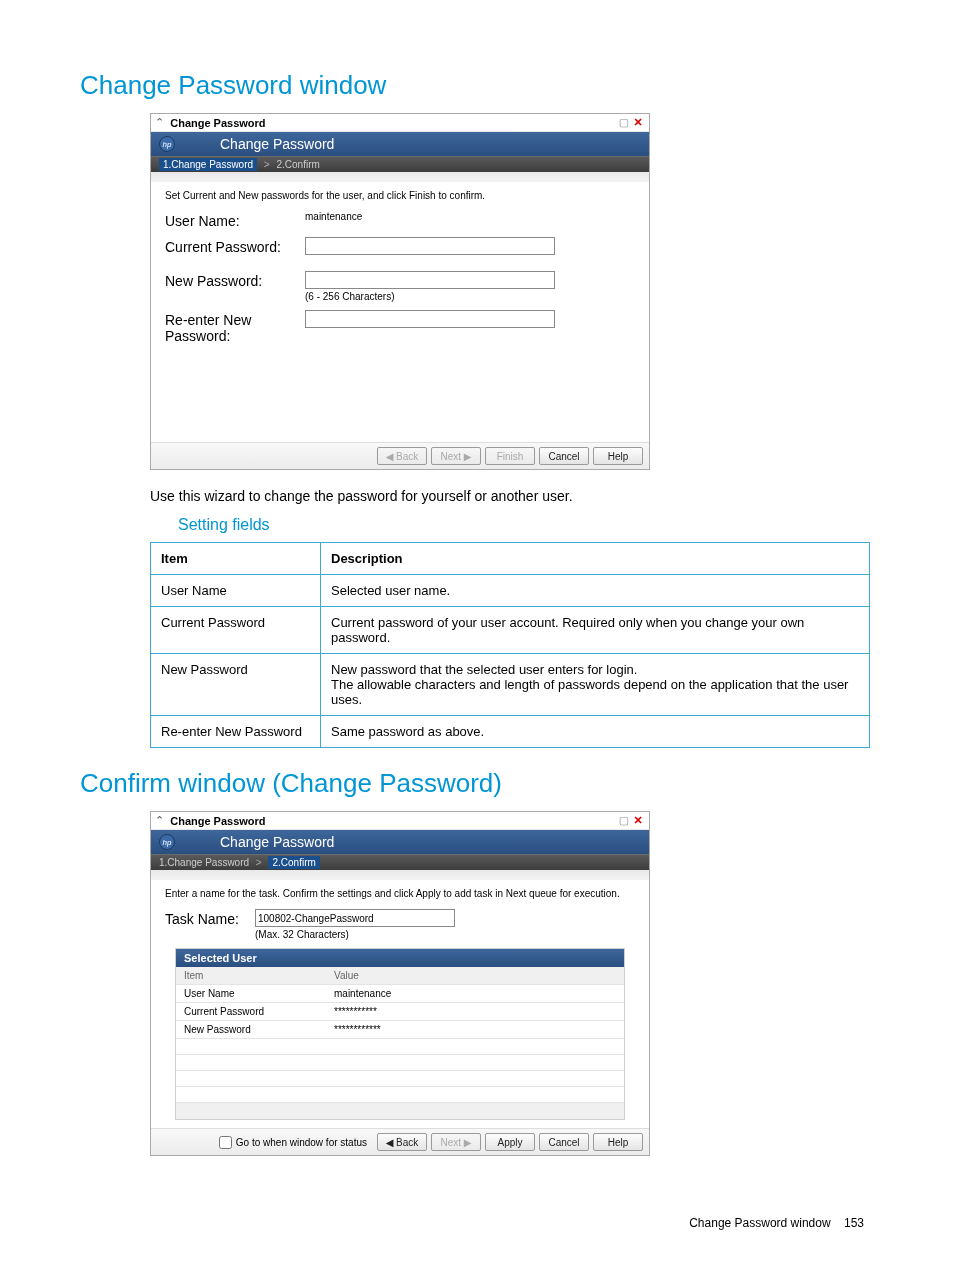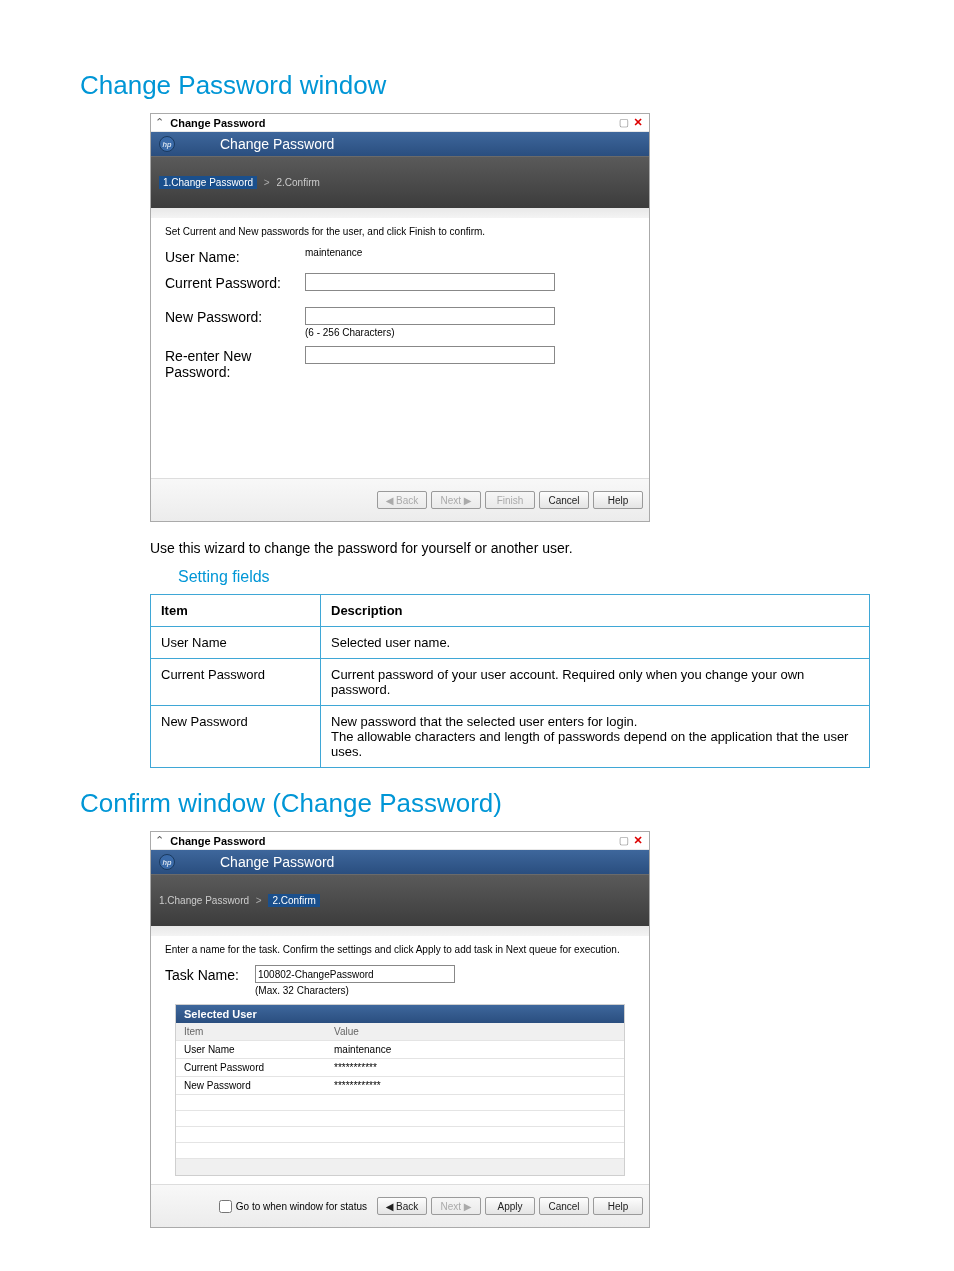--- a/index.html
+++ b/index.html
@@ -10,37 +10,37 @@
 
   .dialog { width: 500px; margin: 0 0 18px 70px; border: 1px solid #aaa; background: #fff; font-size: 10px; }
   .titlebar { display: flex; align-items: center; padding: 2px 4px; background: #fff; border-bottom: 1px solid #e8e8e8; }
   .titlebar .collapse { font-size: 11px; color: #555; margin-right: 6px; }
   .titlebar .title { font-weight: bold; font-size: 11px; flex: 1; }
   .titlebar .winbtn { width: 14px; text-align: center; color: #888; font-size: 11px; }
   .titlebar .winbtn.close { color: #d00; font-weight: bold; }
 
   .header-band { background: linear-gradient(#3e679c, #2a4e7f); color: #fff; padding: 4px 8px; display: flex; align-items: center; font-size: 14px; gap: 37px; }
   .header-band .logo { width: 16px; height: 16px; border-radius: 50%; background: #3a6aa8; border: 1px solid #1a3a60; display: inline-flex; align-items: center; justify-content: center; font-size: 8px; font-style: italic; margin-right: 8px; }
-  .breadcrumb-band { background: linear-gradient(#5a5a5a, #3c3c3c); color: #ddd; padding: 20px 8px; border-top: 1px solid #6a6a6a; }
+  .breadcrumb-band { background: linear-gradient(#5a5a5a, #3c3c3c); color: #ddd; padding: 2px 8px; border-top: 1px solid #6a6a6a; }
   .breadcrumb-band .step-active { background: #1a4f8c; color: #fff; padding: 1px 4px; }
   .breadcrumb-band .step-inactive { color: #ccc; }
   .breadcrumb-band .sep { margin: 0 4px; color: #aaa; }
 
   .grey-strip { background: linear-gradient(#e8e8e8,#f4f4f4); height: 10px; }
 
   .form-area { padding: 8px 14px; min-height: 260px; }
   .instr { font-size: 10px; margin-bottom: 10px; }
   .frow { display: flex; align-items: flex-start; margin-bottom: 8px; }
   .flabel { width: 140px; font-size: 14px; padding-top: 2px; }
   .fval { flex: 1; }
   .fval input { width: 250px; height: 16px; border: 1px solid #888; font-size: 10px; padding: 8px 2px; }
   .fval .hint { font-size: 10px; color: #000; margin-top: 2px; }
   .fval .static { font-size: 10px; }
 
-  .button-bar { border-top: 1px solid #ddd; padding: 12px 6px; display: flex; justify-content: flex-end; gap: 4px; align-items: center; background: linear-gradient(#f8f8f8,#ececec); }
+  .button-bar { border-top: 1px solid #ddd; padding: 4px 6px; display: flex; justify-content: flex-end; gap: 4px; align-items: center; background: linear-gradient(#f8f8f8,#ececec); }
   .button-bar.right-checkbox { justify-content: flex-end; }
   .button-bar label.chk { display: flex; align-items: center; gap: 4px; font-size: 10px; margin-right: 6px; }
   .btn { min-width: 50px; height: 18px; font-size: 10px; background: linear-gradient(#fdfdfd,#e4e4e4); border: 1px solid #9a9a9a; border-radius: 2px; color: #222; padding: 0 6px; }
   .btn[disabled] { color: #aaa; background: linear-gradient(#f6f6f6,#eaeaea); }
 
   
   .inner-table { margin: 6px 0 0 10px; width: 450px; border: 1px solid #cfcfcf; }
   .inner-table .sel-head { background: linear-gradient(#3e679c,#2a4e7f); color: #fff; font-weight: bold; padding: 3px 8px; font-size: 11px; }
   .inner-table .ihrow { display: flex; border-bottom: 1px solid #e4e4e4; }
   .inner-table .ihrow.head { background: #f0f0f0; color: #666; }
@@ -127,20 +127,24 @@
       <td>Selected user name.</td>
     </tr>
     <tr>
       <td>Current Password</td>
       <td>Current password of your user account. Required only when you change your own password.</td>
     </tr>
     <tr>
       <td>New Password</td>
       <td style="white-space:pre-line;">New password that the selected user enters for login.
 The allowable characters and length of passwords depend on the application that the user uses.</td>
+    </tr>
+    <tr>
+      <td>Re-enter New Password</td>
+      <td>Same password as above.</td>
     </tr>
   </tbody>
 </table>
 
 <h1 class="section">Confirm window (Change Password)</h1>
 
 <div class="dialog">
   <div class="titlebar">
     <span class="collapse">⌃</span>
     <span class="title">Change Password</span>

